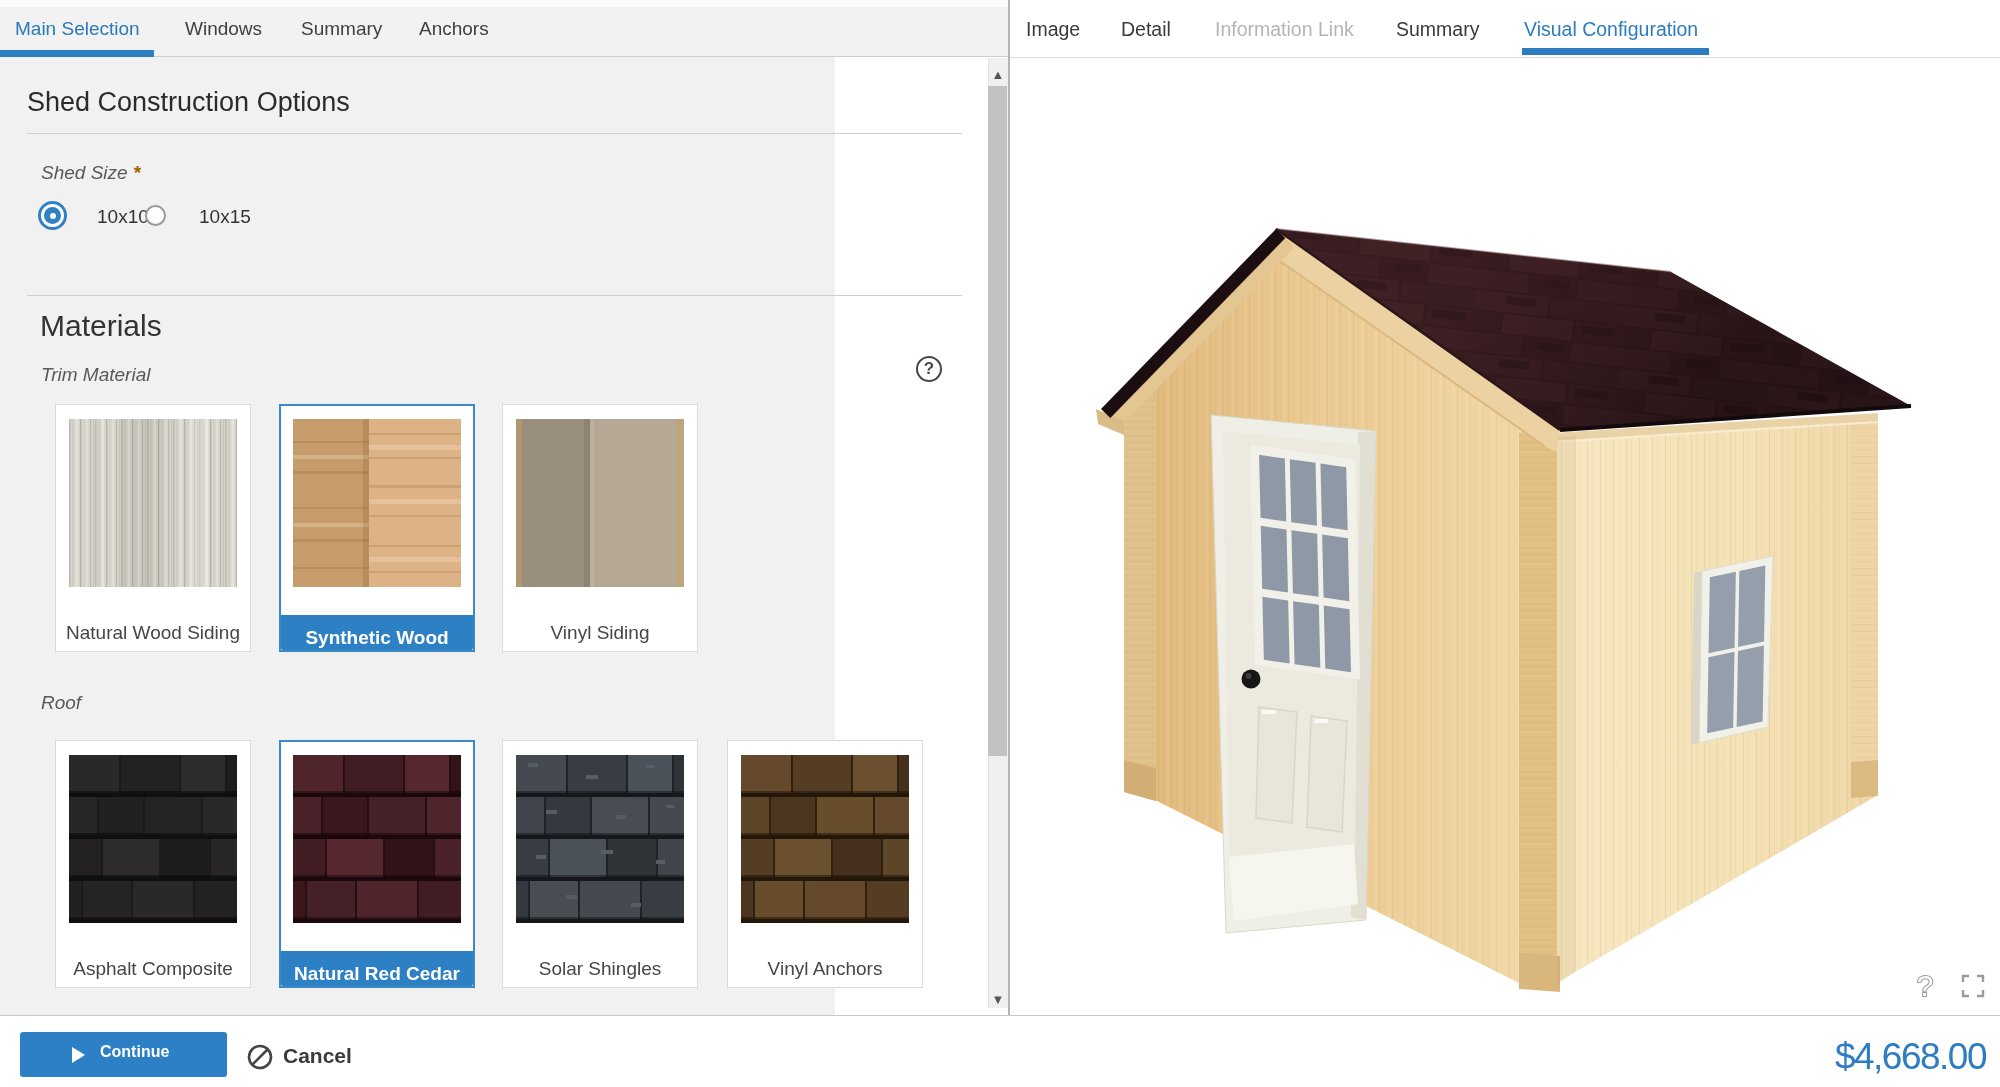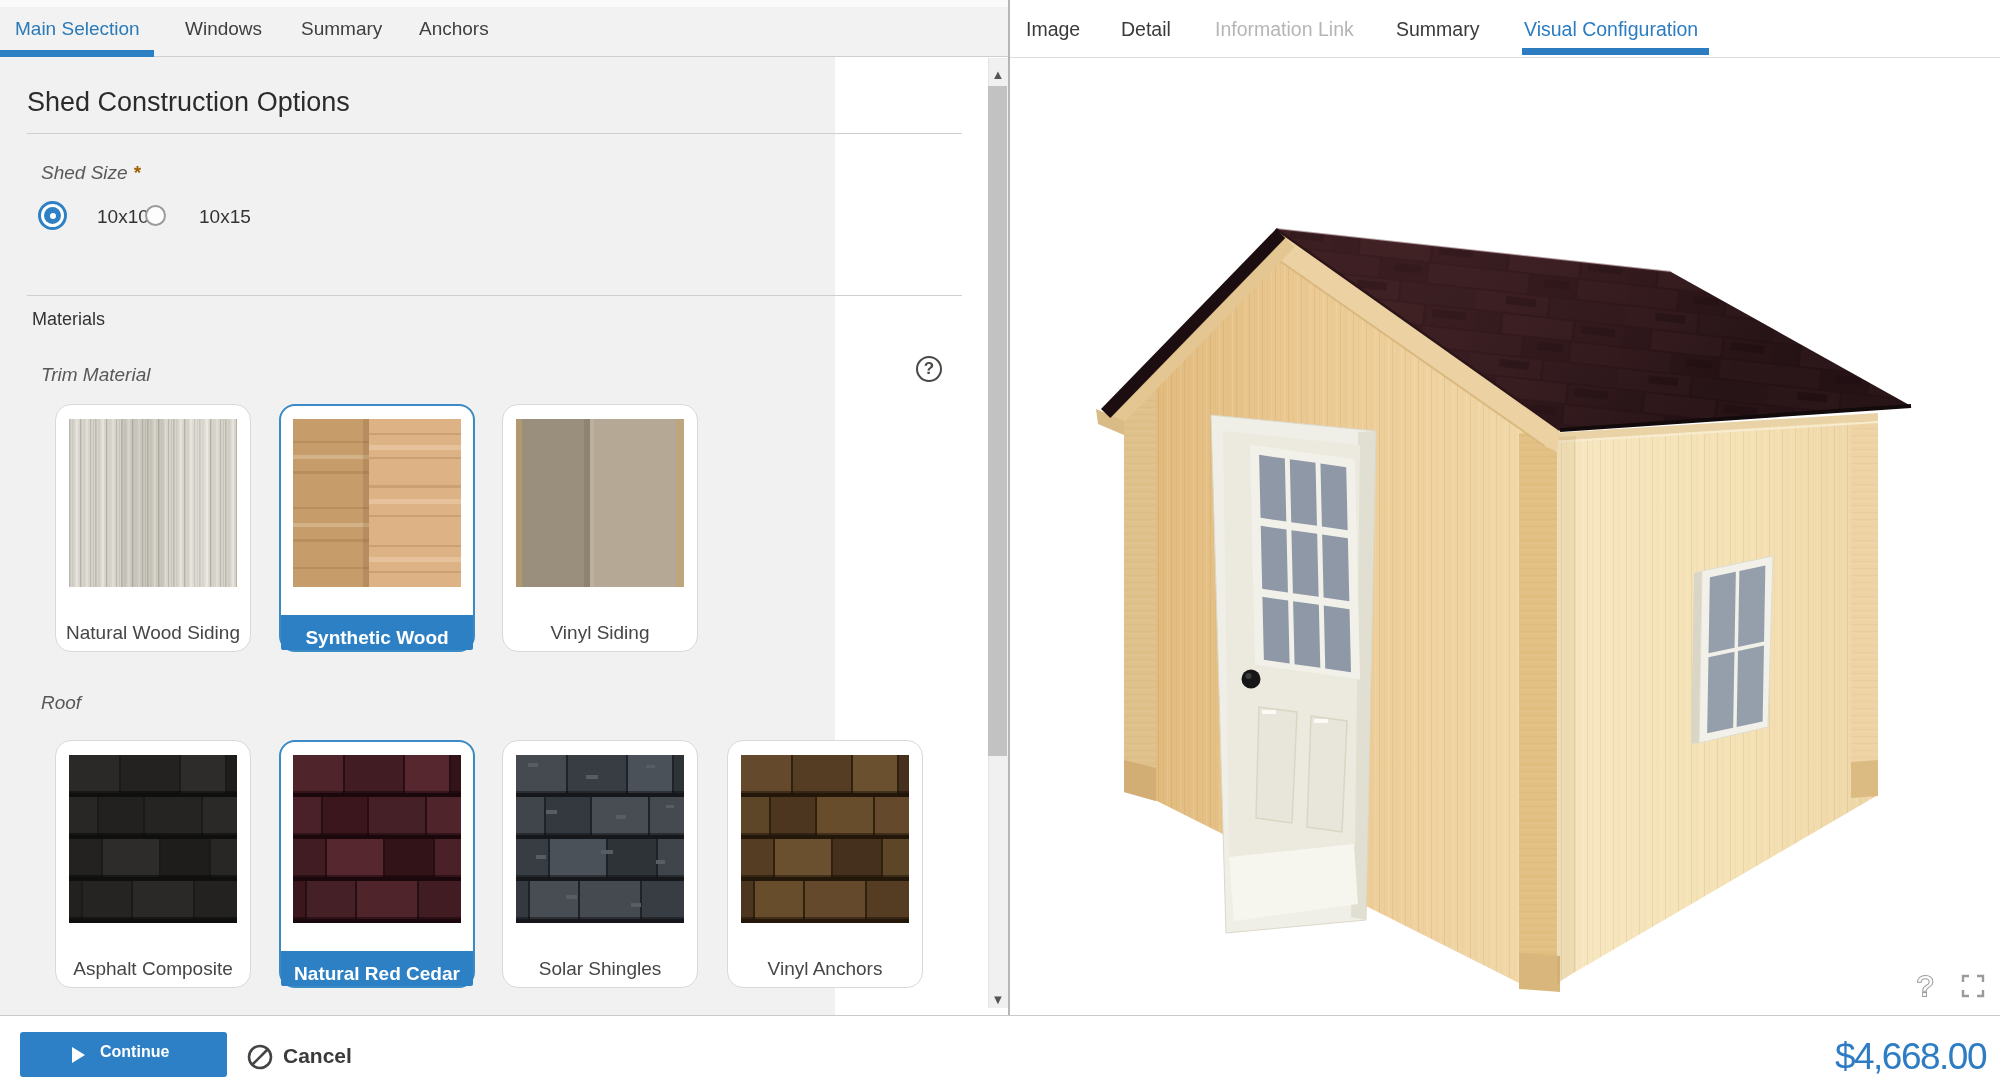--- a/index.html
+++ b/index.html
@@ -9,31 +9,31 @@
 #left { position:absolute; left:0; top:0; width:835px; height:1015px; background:#f1f1f1; }
 #panelDivider { position:absolute; left:1008px; top:0; width:2px; height:1015px; background:#b5b5b5; }
 #ltabbar { position:absolute; left:0; top:0; width:1008px; height:57px; background:linear-gradient(#fafafa 0px,#fafafa 7px,#f2f2f2 7px); border-bottom:1px solid #cfcfcf; }
 .ltab { position:absolute; top:18px; font-size:19px; color:#3f3f3f; white-space:nowrap; }
 #ltab-active { color:#2a7ab8; }
 #lunderline { position:absolute; left:0; top:50px; width:154px; height:7px; background:#2b80c3; }
 #lheading { position:absolute; left:27px; top:87px; font-size:27px; color:#2b2b2b; }
 .hdiv { position:absolute; left:27px; width:935px; height:1px; background:#cfcfcf; }
 .lbl-sm { position:absolute; font-size:19px; color:#595959;font-style:italic; }
 .req { color:#a06000; font-weight:bold; }
-#materials { position:absolute; left:32px; top:309px; font-size:18px; color:#333; }
+#materials { position:absolute; left:40px; top:309px; font-size:30px; color:#333; }
 
 .radio-sel { position:absolute; width:29px; height:29px; border-radius:50%; border:3px solid #2f81c5; background:#fff; }
 .radio-sel i { position:absolute; left:3px; top:3px; width:17px; height:17px; border-radius:50%; background:#2f81c5; }
 .radio-sel i b { position:absolute; left:5.5px; top:5.5px; width:6px; height:6px; border-radius:50%; background:#fff; }
 .radio-un { position:absolute; width:21px; height:21px; border-radius:50%; border:2px solid #9a9a9a; background:#fdfdfd; }
 .radio-lbl { position:absolute; font-size:19px; color:#333;margin-left:20px; }
 
 #help { position:absolute; left:916px; top:356px; width:26px; height:26px; border-radius:50%; border:2.5px solid #4a4745; color:#4a4745; text-align:center; font-size:17px; font-weight:bold; line-height:21px; }
 
-.card { position:absolute; width:196px; height:248px; background:#fff; border:1px solid #d9d9d9; border-radius:16px; }
+.card { position:absolute; width:196px; height:248px; background:#fff; border:1px solid #d9d9d9; border-radius:0; }
 .card.sel { border:2px solid #3a8ac6; }
 .card .img { position:absolute; left:13px; top:14px; width:168px; height:168px; overflow:hidden; }
 .card.sel .img { left:12px; top:13px; }
 .card .lbl { position:absolute; left:0; width:100%; top:217px; text-align:center; font-size:19px; color:#464646; white-space:nowrap; }
 .card.sel .band { position:absolute; left:0; bottom:0; width:100%; height:35px; background:#2e80c4; border-radius:0 0 2px 2px; }
 .card.sel .lbl { top:221px; color:#fff; font-weight:bold; z-index:2; }
 
 #sbar { position:absolute; left:988px; top:58px; width:20px; height:950px; background:#f0f0f0; border-left:1px solid #e3e3e3; }
 #sthumb { position:absolute; left:988px; top:86px; width:19px; height:670px; background:#c2c2c2; }
 .sarrow { position:absolute; left:990px; width:16px; height:10px; color:#555; font-size:13px; line-height:10px; text-align:center; }

